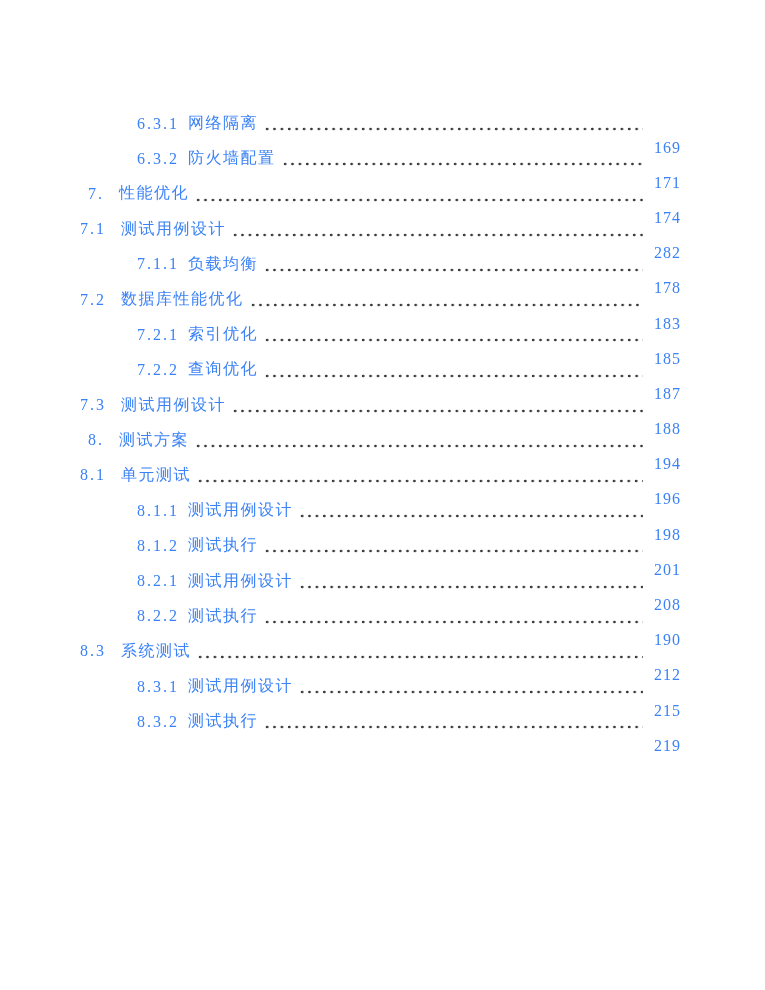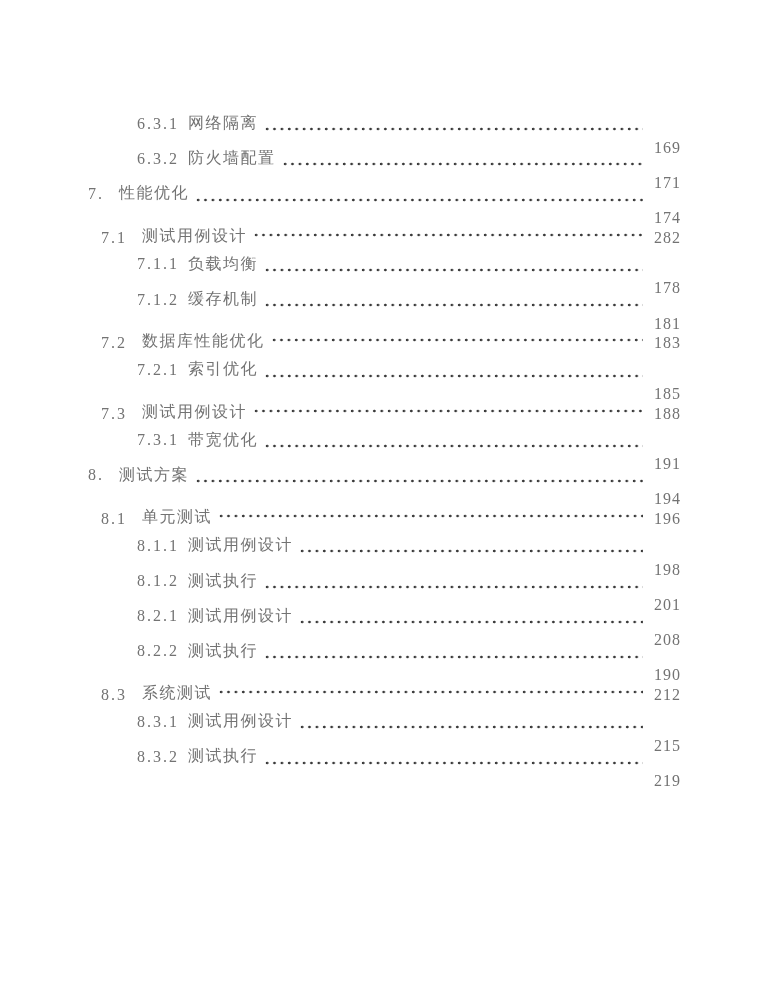--- a/index.html
+++ b/index.html
@@ -8,38 +8,38 @@
     height: 990px;
     background: #ffffff;
     font-family: "Liberation Serif", "DejaVu Serif", serif;
   }
   .page {
     position: relative;
     width: 765px;
     height: 990px;
     background: #ffffff;
     overflow: hidden;
-    color: #737373;
+    color: #3b82f6;
   }
   .toc {
     position: absolute;
     top: 106px;
     left: 0;
     right: 0;
   }
   .toc-row {
     display: flex;
     align-items: center;
     height: 35.2px;
     font-size: 16px;
     padding-right: 84px;
     white-space: nowrap;
   }
   .lvl1 { padding-left: 88px; }
-  .lvl2 { padding-left: 101px; align-items: flex-end; }
+  .lvl2 { padding-left: 80px; }
   .lvl3 { padding-left: 137px; }
   .num { letter-spacing: 2px; }
   .lvl1 .num, .lvl2 .num { margin-right: 15px; }
   .lvl3 .num { margin-right: 9px; }
   .title { letter-spacing: 1.5px; }
   .leader {
     flex: 1;
     position: relative;
     margin-left: 7px;
     margin-right: 4px;
@@ -92,49 +92,43 @@
     <span class="title">测试用例设计</span>
     <span class="leader"></span>
     <span class="pagenum">282</span>
   </div>
       <div class="toc-row lvl3">
     <span class="num">7.1.1</span>
     <span class="title">负载均衡</span>
     <span class="leader"></span>
     <span class="pagenum">178</span>
   </div>
-      <div class="toc-row lvl3">
-    <span class="num">7.1.2</span>
-    <span class="title">缓存机制</span>
-    <span class="leader"></span>
-    <span class="pagenum">181</span>
-  </div>
       <div class="toc-row lvl2">
     <span class="num">7.2</span>
     <span class="title">数据库性能优化</span>
     <span class="leader"></span>
     <span class="pagenum">183</span>
   </div>
       <div class="toc-row lvl3">
     <span class="num">7.2.1</span>
     <span class="title">索引优化</span>
     <span class="leader"></span>
     <span class="pagenum">185</span>
   </div>
+      <div class="toc-row lvl3">
+    <span class="num">7.2.2</span>
+    <span class="title">查询优化</span>
+    <span class="leader"></span>
+    <span class="pagenum">187</span>
+  </div>
       <div class="toc-row lvl2">
     <span class="num">7.3</span>
     <span class="title">测试用例设计</span>
     <span class="leader"></span>
     <span class="pagenum">188</span>
-  </div>
-      <div class="toc-row lvl3">
-    <span class="num">7.3.1</span>
-    <span class="title">带宽优化</span>
-    <span class="leader"></span>
-    <span class="pagenum">191</span>
   </div>
       <div class="toc-row lvl1">
     <span class="num">8.</span>
     <span class="title">测试方案</span>
     <span class="leader"></span>
     <span class="pagenum">194</span>
   </div>
       <div class="toc-row lvl2">
     <span class="num">8.1</span>
     <span class="title">单元测试</span>

